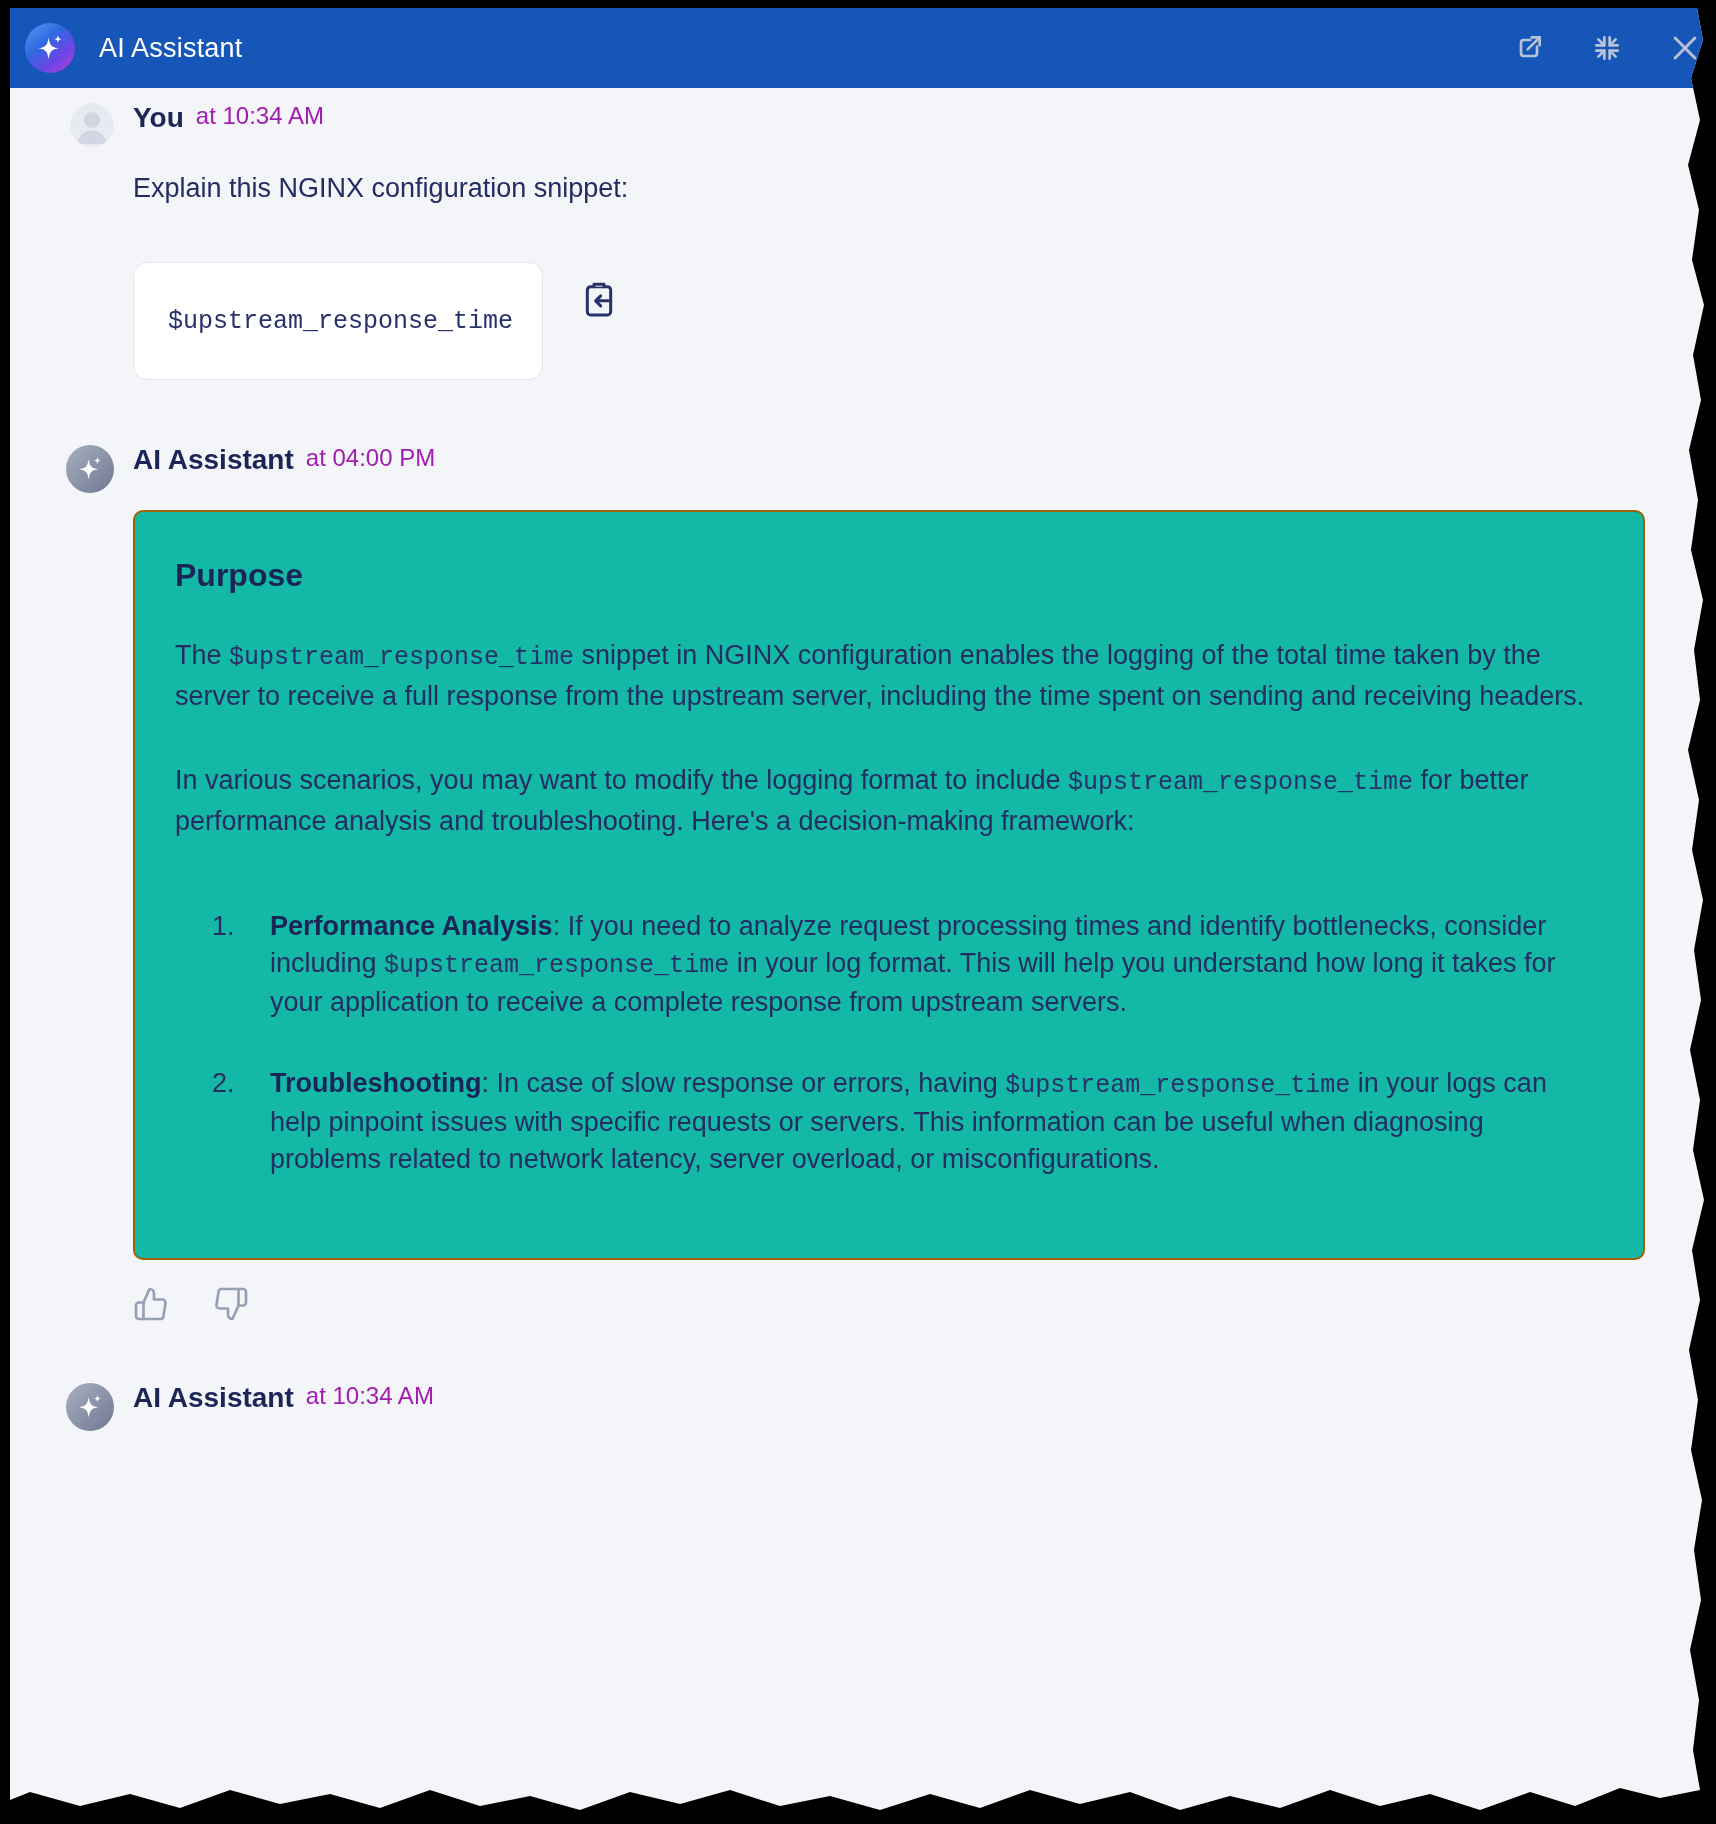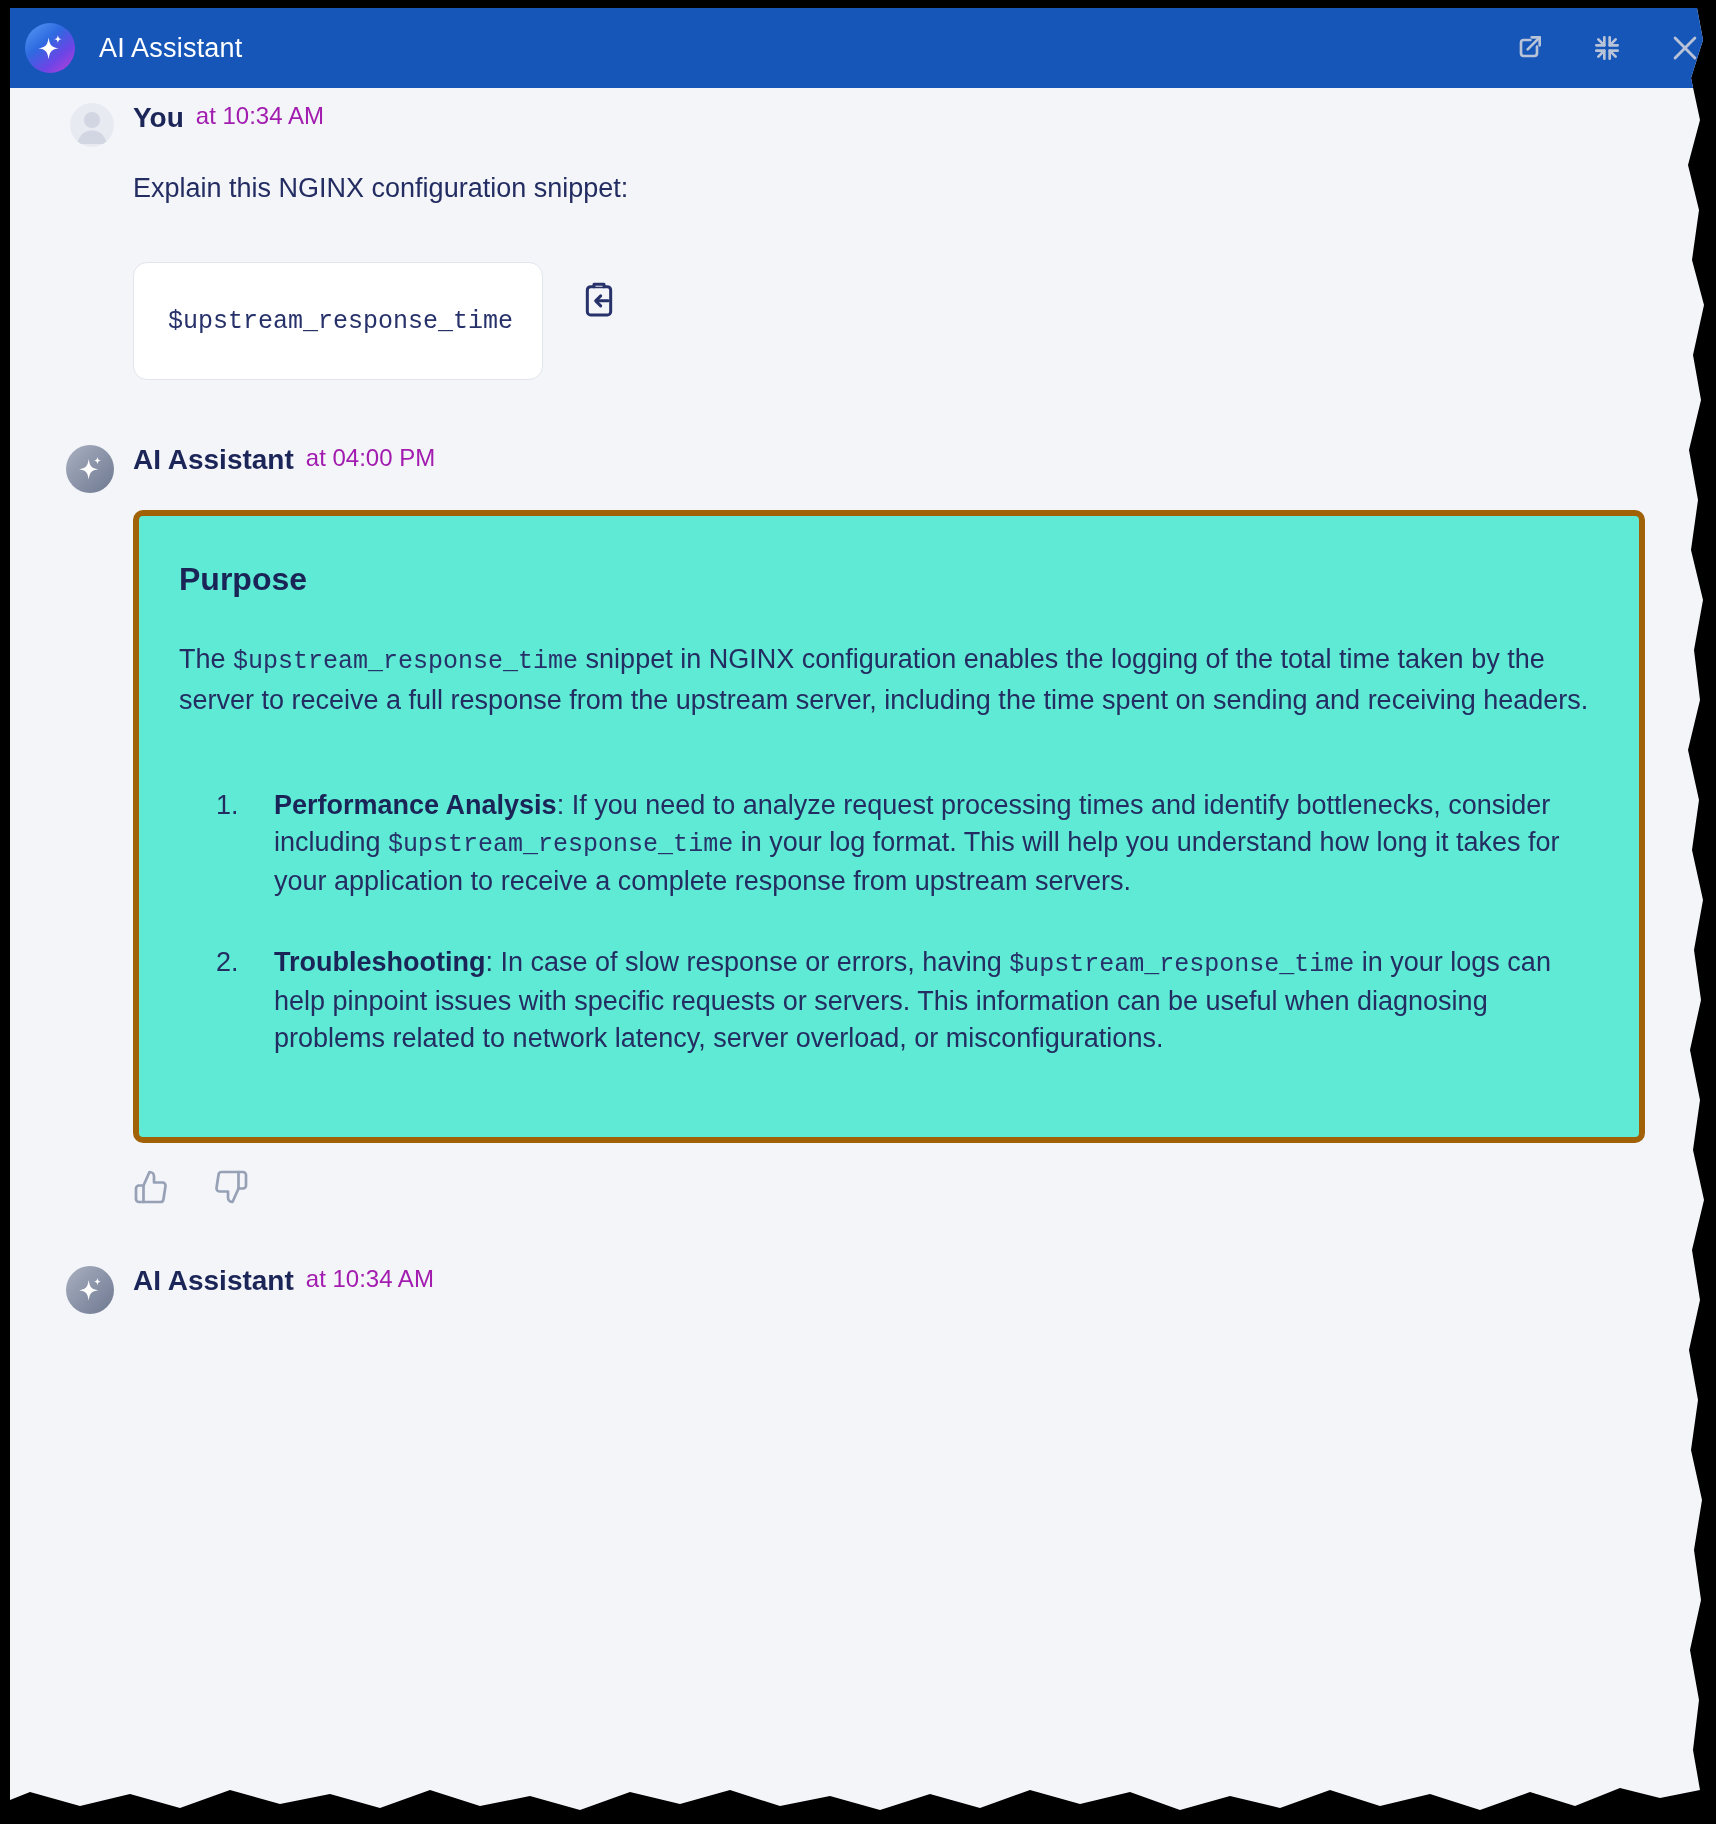--- a/index.html
+++ b/index.html
@@ -46,21 +46,21 @@
     width:410px; height:118px; background:#ffffff; border:1px solid #e2e5ee; border-radius:14px;
     display:flex; align-items:center; padding-left:34px;
     font-family:"Liberation Mono","DejaVu Sans Mono",monospace; font-size:25px; color:#27316a;
   }
   .copy-btn { background:none; border:none; cursor:pointer; margin:18px 0 0 36px; padding:0; }
 
   .msg-ai1 { margin-top:64px; }
   .msg-ai2 { margin-top:60px; }
 
   .card {
-    margin-top:16px; background:#5eead4; border:6px solid #a16207; border-radius:10px;
+    margin-top:16px; background:#14b8a6; border:2px solid #a16207; border-radius:10px;
     width:1512px; color:#232d62;
   }
   .answer-card { padding:46px 44px 80px 40px; }
   .answer-card h2 { font-size:32px; line-height:34px; font-weight:bold; color:#1a2456; margin-bottom:44px; }
   .answer-card p { font-size:27px; line-height:38px; margin-bottom:46px; }
   .answer-card .sect2 h2 { margin-bottom:36px; }
   code.inline {
     font-family:"Liberation Mono","DejaVu Sans Mono",monospace; font-size:25px; color:#27316a;
   }
   ol.framework { list-style:none; margin:68px 0 0 37px; }
@@ -159,20 +159,21 @@
         <span class="author">AI Assistant</span>
         <span class="timestamp">at 04:00 PM</span>
       </div>
 
       <div class="card answer-card">
         <div class="sect1">
           <h2>Purpose</h2>
           <p><span>The </span><code class="inline">$upstream_response_time</code><span> snippet in NGINX configuration enables the logging of the total time taken by the server to receive a full response from the upstream server, including the time spent on sending and receiving headers.</span></p>
         </div>
         <div class="sect2">
+          <p><span>In various scenarios, you may want to modify the logging format to include </span><code class="inline">$upstream_response_time</code><span> for better performance analysis and troubleshooting. Here's a decision-making framework:</span></p>
         </div>
         <ol class="framework">
           <li>
             <span class="num">1.</span><b>Performance Analysis</b><span>: If you need to analyze request processing times and identify bottlenecks, consider including </span><code class="inline">$upstream_response_time</code><span> in your log format. This will help you understand how long it takes for your application to receive a complete response from upstream servers.</span>
           </li>
           <li>
             <span class="num">2.</span><b>Troubleshooting</b><span>: In case of slow response or errors, having </span><code class="inline">$upstream_response_time</code><span> in your logs can help pinpoint issues with specific requests or servers. This information can be useful when diagnosing problems related to network latency, server overload, or misconfigurations.</span>
           </li>
         </ol>
       </div>

